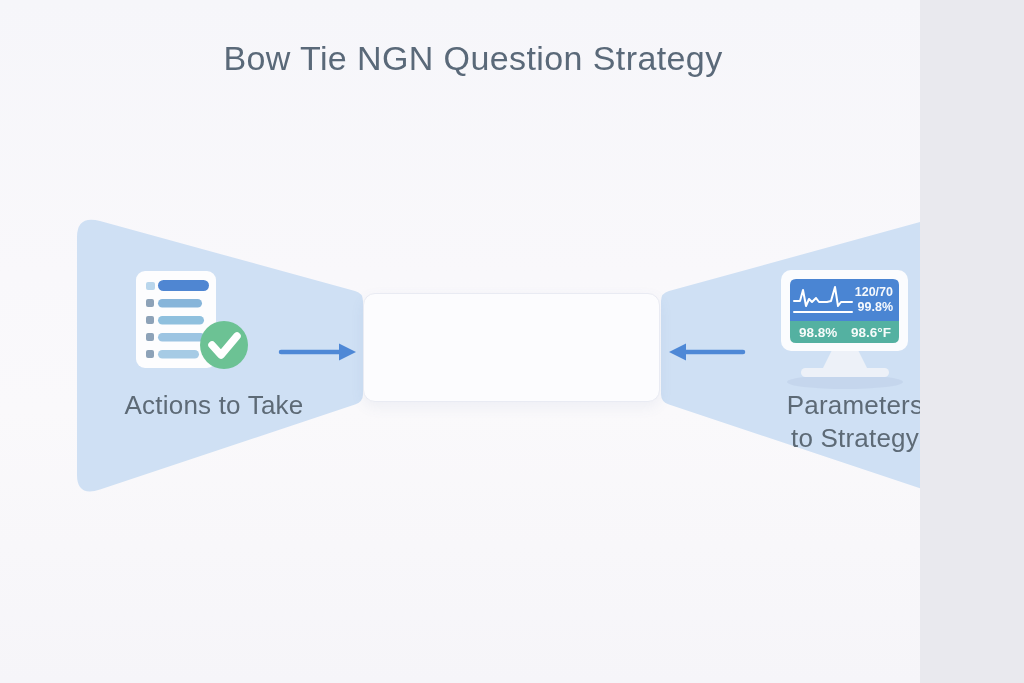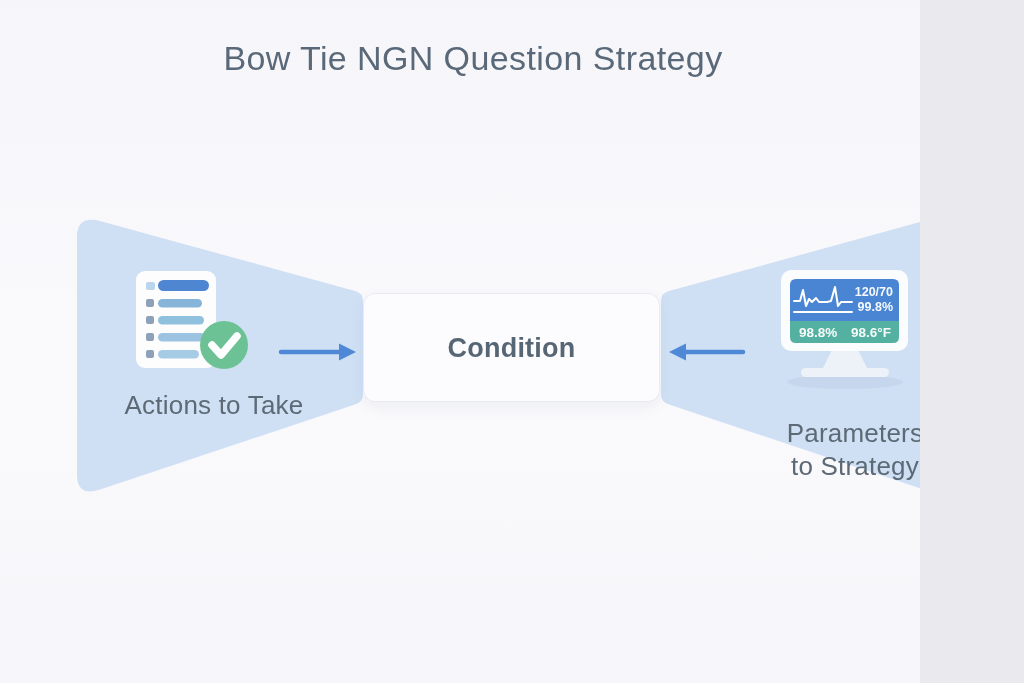--- a/index.html
+++ b/index.html
@@ -33,21 +33,21 @@
     box-shadow:0 5px 14px rgba(90,110,160,0.08);
     display:flex;flex-direction:column;align-items:center;justify-content:center;
     color:var(--center-text);font-size:27px;font-weight:700;line-height:38px;
     letter-spacing:0.2px;text-align:center;
   }
   .wing-label{
     position:absolute;color:var(--label-text);font-size:26px;line-height:33px;
     text-align:center;letter-spacing:0.2px;padding-left:17px;
   }
   .wing-label.left{left:77px;top:389px;width:240px;}
-  .wing-label.right{left:718px;top:389px;width:240px;margin-top:28px;}
+  .wing-label.right{left:718px;top:389px;width:240px;}
   .card{fill:var(--card-background);}
   .bullet{fill:var(--bullet);}
   .bullet-first{fill:var(--bullet-first);}
   .bar-primary{fill:var(--bar-primary);}
   .check-circle{fill:var(--check-green);}
   .check-mark{stroke:#ffffff;stroke-width:7.5;fill:none;stroke-linecap:round;stroke-linejoin:round;}
   .monitor-frame{fill:var(--monitor-frame);}
   .screen-top{fill:var(--screen-top);}
   .screen-bottom{fill:var(--screen-bottom);}
   .stand{fill:var(--stand);}
@@ -105,21 +105,20 @@
       <path class="ecg" d="M 794 301 L 800 301 L 803 290 L 806 306 L 809 299 L 812 302 L 816 298 L 819 302 L 827 302 L 831 301 L 835 287 L 838 306 L 841 302 L 852 302"></path>
       <path class="ecg" d="M 794 312 L 852 312"></path>
       <text class="mon-text small" x="893" y="296" text-anchor="end">120/70</text>
       <text class="mon-text small" x="893" y="311" text-anchor="end">99.8%</text>
       <text class="mon-text big" x="799" y="337" text-anchor="start">98.8%</text>
       <text class="mon-text big" x="891" y="337" text-anchor="end">98.6°F</text>
     </g>
   </svg>
 
   <div class="center-node">
-    <span>Condition</span>
   </div>
 
   <div class="wing-label left">Actions to Take</div>
   <div class="wing-label right">
     <span>Parameters</span><br>
     <span>to Strategy</span>
   </div>
 
 </div>
 

